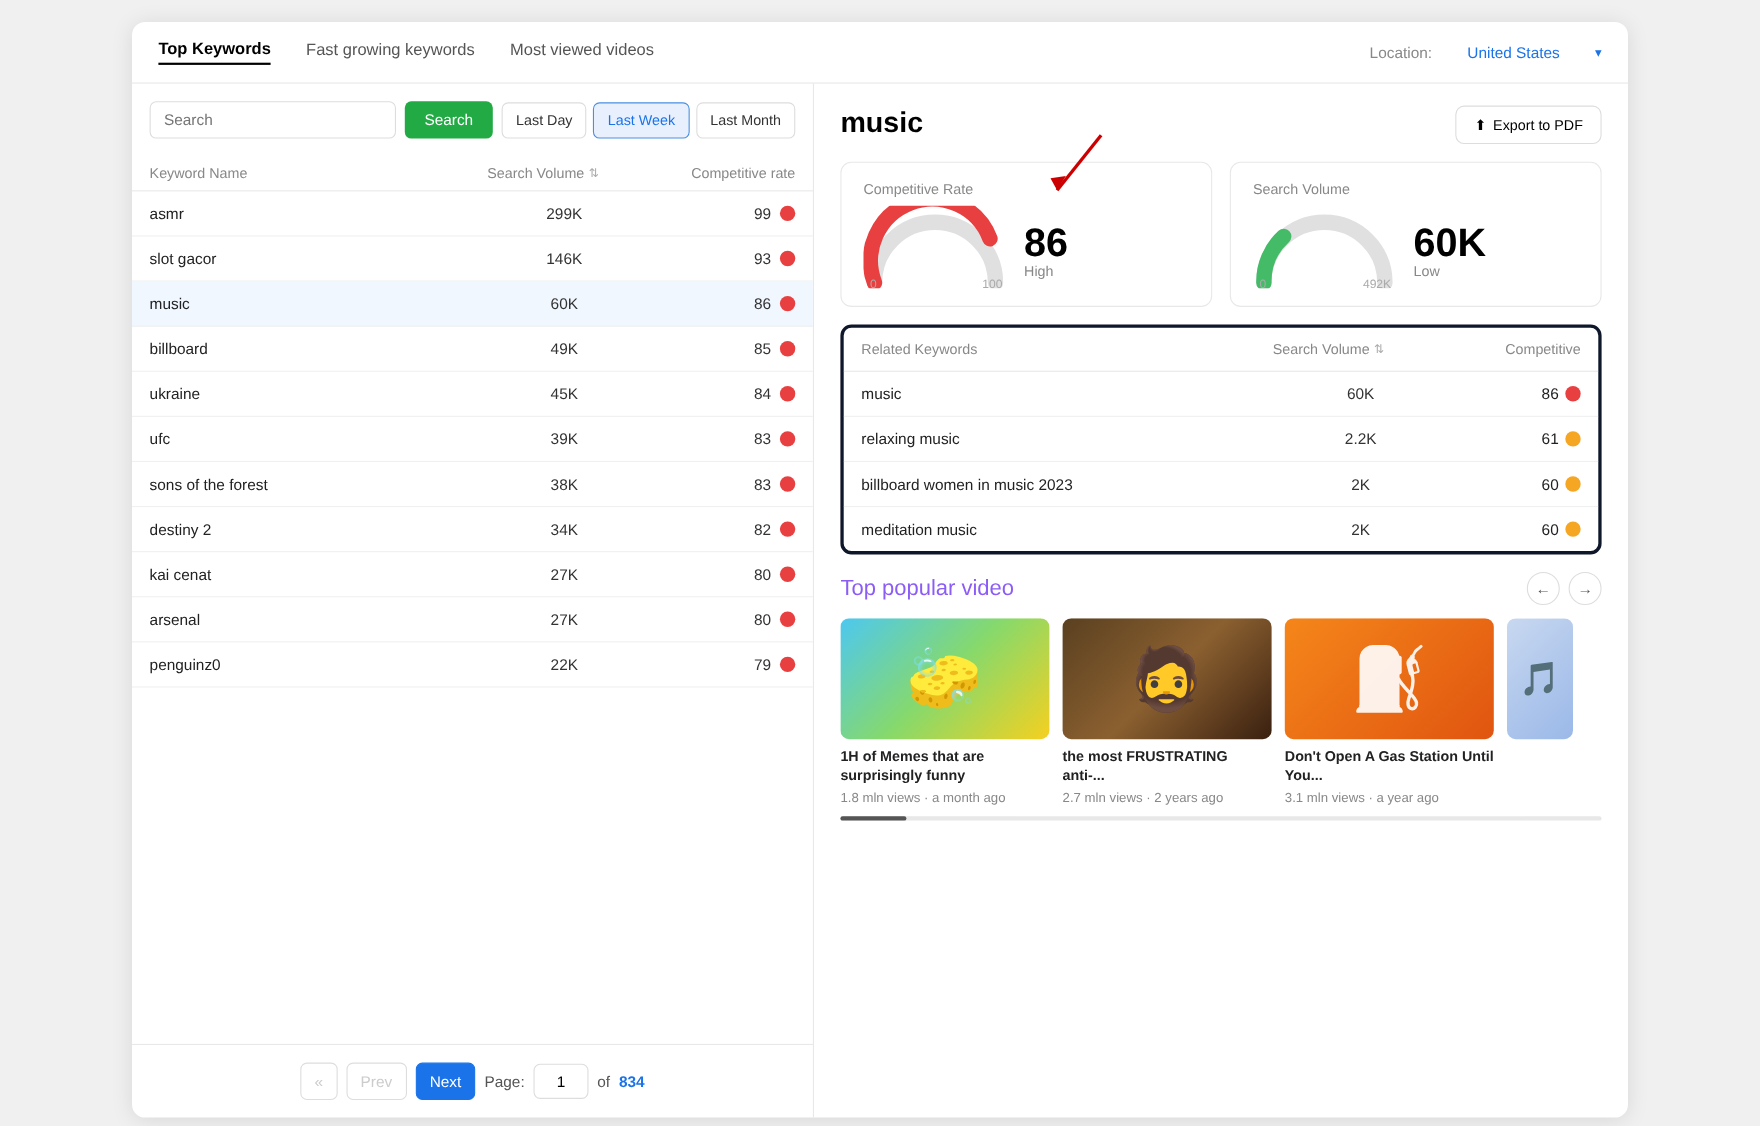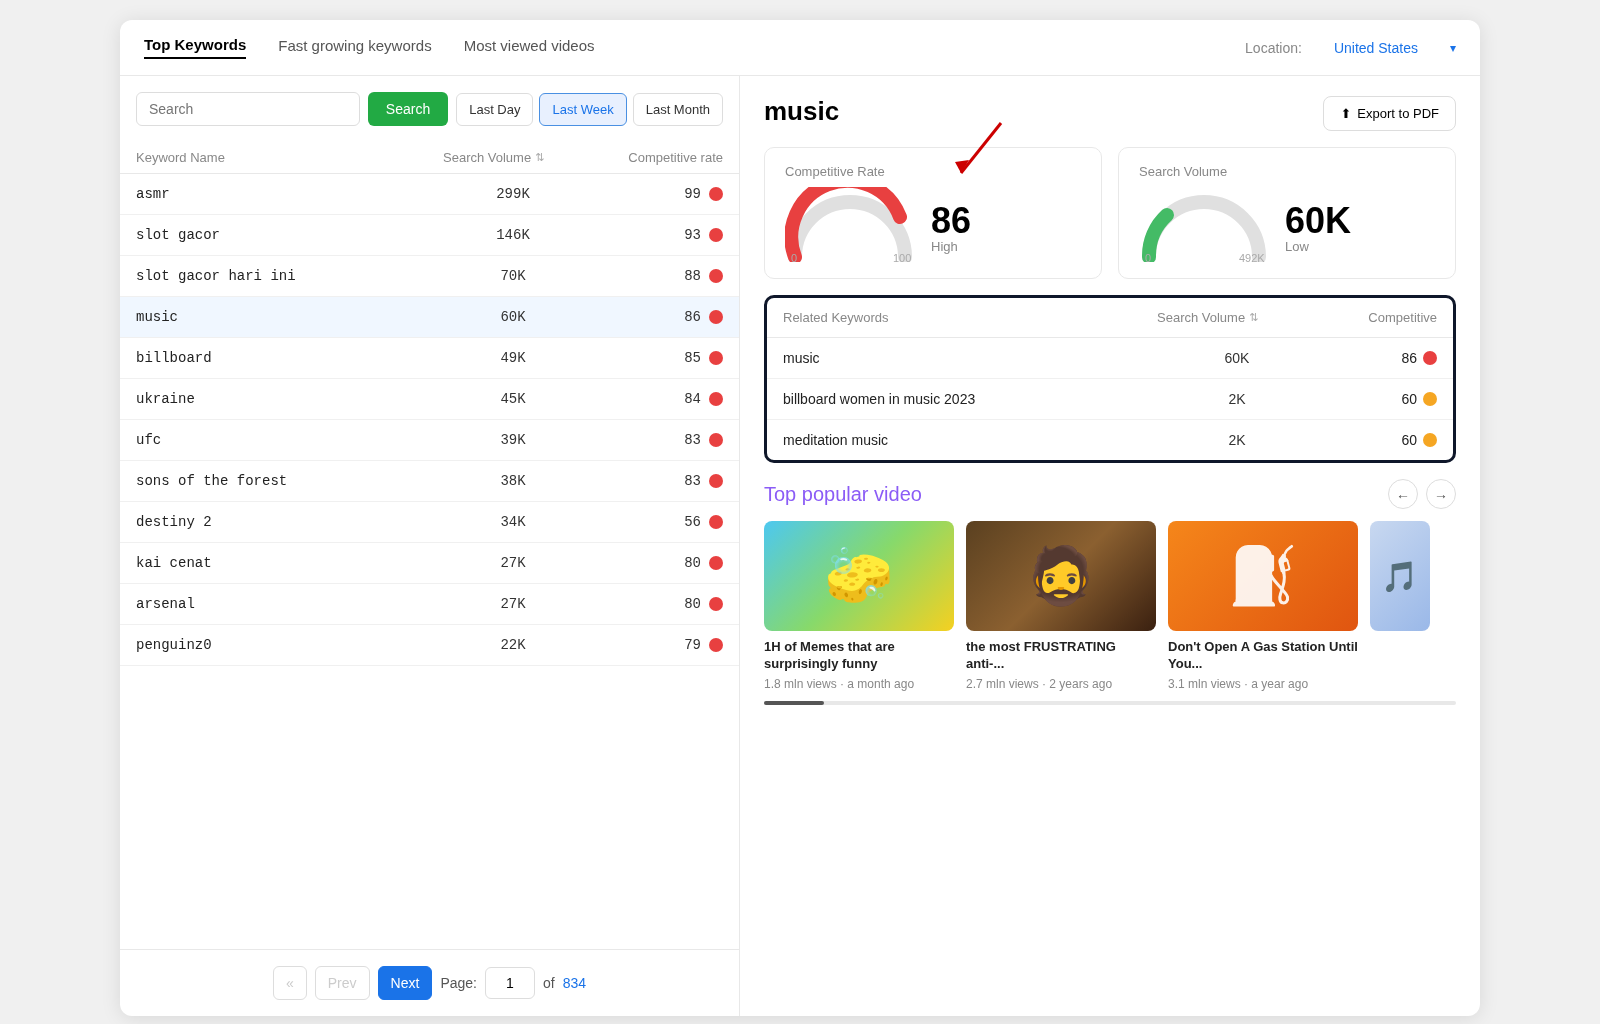--- a/index.html
+++ b/index.html
@@ -29,39 +29,39 @@
     .filter-btns { display: flex; gap: 6px; }
     .filter-btn { border: 1px solid #ddd; background: #fff; border-radius: 6px; padding: 8px 12px; font-size: 13px; cursor: pointer; color: #333; }
     .filter-btn.active { background: #e8f0fe; border-color: #4a90e2; color: #1a73e8; font-weight: 500; }
 
     
     .table-header { display: grid; grid-template-columns: 1fr 140px 140px; padding: 8px 16px; border-bottom: 1px solid #e8e8e8; color: #888; font-size: 13px; }
     .col-header { display: flex; align-items: center; gap: 4px; }
     .sort-icon { color: #aaa; font-size: 11px; }
 
     .keyword-list { flex: 1; overflow-y: auto; }
-    .keyword-row { display: grid; grid-template-columns: 1fr 140px 140px; padding: 12px 16px; border-bottom: 1px solid #f0f0f0; align-items: center; cursor: pointer; font-family: Liberation Mono, monospace; }
+    .keyword-row { display: grid; grid-template-columns: 1fr 140px 140px; padding: 12px 16px; border-bottom: 1px solid #f0f0f0; align-items: center; cursor: pointer; }
     .keyword-row.selected { background: #f0f7ff; }
     .keyword-name { font-size: 14px; color: #222; }
     .search-vol { font-size: 14px; color: #333; text-align: center; }
     .competitive-cell { display: flex; align-items: center; gap: 8px; justify-content: flex-end; }
     .comp-value { font-size: 14px; color: #333; text-align: right; }
     .dot { width: 14px; height: 14px; border-radius: 50%; display: inline-block; }
     .dot-red { background: #e84040; }
     .dot-orange { background: #f5a623; }
 
     
     .pagination { display: flex; align-items: center; justify-content: center; padding: 16px; gap: 8px; border-top: 1px solid #e8e8e8; }
     .page-btn { border: 1px solid #ddd; background: #fff; border-radius: 6px; padding: 8px 12px; font-size: 14px; cursor: pointer; color: #555; }
     .page-btn.primary { background: #1a73e8; color: #fff; border-color: #1a73e8; }
     .page-btn.disabled { color: #ccc; cursor: default; }
     .page-label { font-size: 14px; color: #555; }
     .page-input { border: 1px solid #ddd; border-radius: 6px; padding: 7px 10px; width: 50px; font-size: 14px; text-align: center; }
     .page-of { font-size: 14px; color: #555; }
-    .page-total { font-size: 14px; color: #1a73e8; font-weight: 400; }
+    .page-total { font-size: 14px; color: #1a73e8; font-weight: 700; }
 
     
     .right-panel { flex: 1; padding: 20px 24px; overflow-y: auto; display: flex; flex-direction: column; gap: 16px; }
 
     .keyword-title { font-size: 26px; font-weight: 700; color: #000; margin-bottom: 4px; }
 
     
     .gauge-row { display: flex; gap: 16px; }
     .gauge-card { flex: 1; border: 1px solid #e8e8e8; border-radius: 10px; padding: 16px 20px; background: #fff; display: flex; flex-direction: column; align-items: flex-start; }
     .gauge-label { font-size: 13px; color: #888; margin-bottom: 8px; }
@@ -153,28 +153,20 @@
 
         <div class="keyword-row">
           <span class="keyword-name">slot gacor</span>
           <span class="search-vol">146K</span>
           <div class="competitive-cell">
               <span class="comp-value">93</span>
               <span class="dot dot-red"></span>
             </div>
         </div>
 
-        <div class="keyword-row">
-          <span class="keyword-name">slot gacor hari ini</span>
-          <span class="search-vol">70K</span>
-          <div class="competitive-cell">
-              <span class="comp-value">88</span>
-              <span class="dot dot-red"></span>
-            </div>
-        </div>
 
         <div class="keyword-row selected">
           <span class="keyword-name">music</span>
           <span class="search-vol">60K</span>
           <div class="competitive-cell">
               <span class="comp-value">86</span>
               <span class="dot dot-red"></span>
             </div>
         </div>
 
@@ -211,21 +203,21 @@
           <div class="competitive-cell">
               <span class="comp-value">83</span>
               <span class="dot dot-red"></span>
             </div>
         </div>
 
         <div class="keyword-row">
           <span class="keyword-name">destiny 2</span>
           <span class="search-vol">34K</span>
           <div class="competitive-cell">
-              <span class="comp-value">56</span>
+              <span class="comp-value">82</span>
               <span class="dot dot-red"></span>
             </div>
         </div>
 
         <div class="keyword-row">
           <span class="keyword-name">kai cenat</span>
           <span class="search-vol">27K</span>
           <div class="competitive-cell">
               <span class="comp-value">80</span>
               <span class="dot dot-red"></span>
@@ -330,20 +322,28 @@
 
         <div class="related-row">
           <span class="related-keyword">music</span>
           <span class="related-vol">60K</span>
           <div class="related-comp">
               <span>86</span>
               <span class="dot dot-red"></span>
             </div>
         </div>
 
+        <div class="related-row">
+          <span class="related-keyword">relaxing music</span>
+          <span class="related-vol">2.2K</span>
+          <div class="related-comp">
+              <span>61</span>
+              <span class="dot dot-orange"></span>
+            </div>
+        </div>
 
         <div class="related-row">
           <span class="related-keyword">billboard women in music 2023</span>
           <span class="related-vol">2K</span>
           <div class="related-comp">
               <span>60</span>
               <span class="dot dot-orange"></span>
             </div>
         </div>
 

